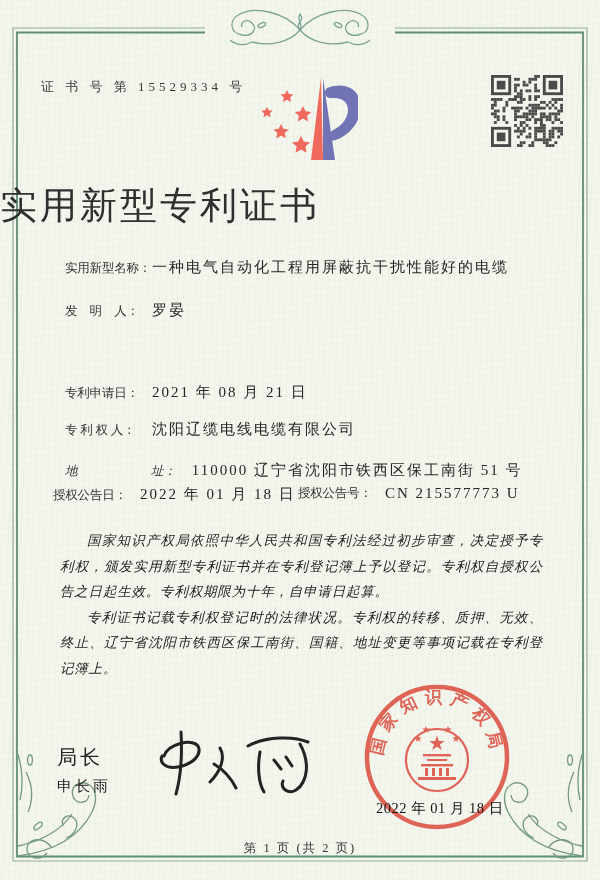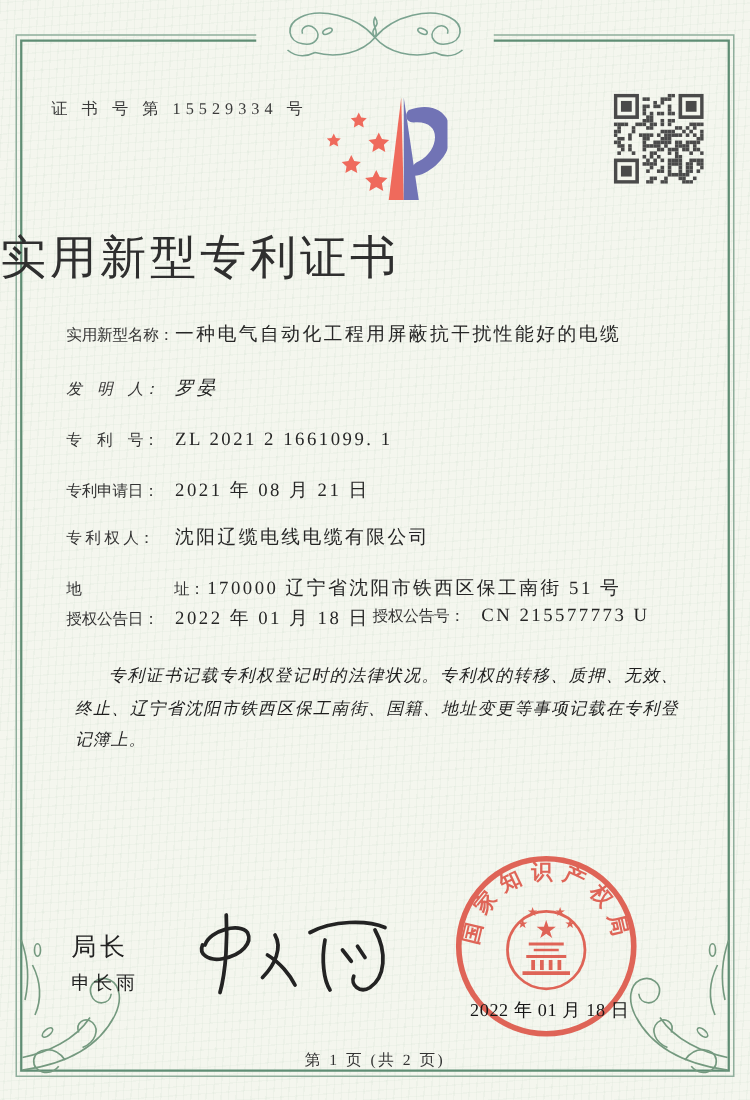--- a/index.html
+++ b/index.html
@@ -10,24 +10,24 @@
       repeating-linear-gradient(-4deg, rgba(140,180,150,0.06) 0 1px, transparent 1px 7px),
       #f4f6ee;
     font-family:"Liberation Serif","DejaVu Serif",serif;
     color:#2e2e2e;
   }
   .abs{position:absolute;}
   svg{display:block;}
   .cert-no{left:41px; top:78px; font-size:13px; letter-spacing:4px; color:#3a3a3a; white-space:nowrap;}
   .title{left:0; top:181px; width:100%; text-align:left; font-size:37px; letter-spacing:3px;
          color:#2f2f2f; font-weight:normal; margin:0;}
-  .row{left:53px; white-space:nowrap; font-size:15px;}
+  .row{left:65px; white-space:nowrap; font-size:15px;}
   .row .lbl{display:inline-block; width:87px; font-size:12.5px; letter-spacing:-0.2px;
             color:#343434; vertical-align:baseline; white-space:pre;}
-  .row .lbl.auto{width:auto; margin-right:2px;}
+  .row .lbl.auto{width:auto; margin-right:16px;font-style:italic;}
   .row .val{font-size:15px; letter-spacing:2px; color:#262626;}
   .grant-row{left:53px; width:500px; white-space:nowrap; font-size:15px;}
   .grant-row .l2{position:absolute; left:245px; width:87px;}
   .grant-row .v2{position:absolute; left:332px;}
   .paras{left:60px; top:528px; width:483px; font-size:13.5px; line-height:25.5px;
          letter-spacing:0.8px; color:#1e1e1e; font-style:italic; text-align:justify;}
   .paras p{margin:0; text-indent:2em;}
   .signer-title{left:57px; top:744px; font-size:20px; letter-spacing:3px; color:#222;}
   .signer-name{left:57px; top:777px; font-size:15px; letter-spacing:3px; color:#222;}
   .seal-date{left:376px; top:799px; font-size:14.5px; letter-spacing:0.5px; color:#161616; white-space:nowrap;}
@@ -300,42 +300,40 @@
       <rect x="0" y="18" width="7" height="7" fill="#4a4a4a"></rect>
       <rect x="1" y="19" width="5" height="5" fill="#f4f6ee"></rect>
       <rect x="2" y="20" width="3" height="3" fill="#4a4a4a"></rect>
     </svg>
 
   <h1 class="abs title">实用新型专利证书</h1>
 
   <div class="abs row" style="top:258px;">
     <span class="lbl">实用新型名称：</span><span class="val">一种电气自动化工程用屏蔽抗干扰性能好的电缆</span>
   </div>
-  <div class="abs row" style="top:301px;font-style:italic;">
+  <div class="abs row" style="top:301px;">
     <span class="lbl">发　明　人：</span><span class="val">罗晏</span>
-  </div>
-  <div class="abs row" style="top:344px;">
-    <span class="lbl">专　利　号：</span><span class="val">ZL 2021 2 1661099. 1</span>
   </div>
   <div class="abs row" style="top:383px;">
     <span class="lbl">专利申请日：</span><span class="val">2021 年 08 月 21 日</span>
   </div>
   <div class="abs row" style="top:420px;">
     <span class="lbl">专 利 权 人：</span><span class="val">沈阳辽缆电线电缆有限公司</span>
   </div>
   <div class="abs row" style="top:461px;">
-    <span class="lbl auto">地　　　　　　址：</span><span class="val">170000 辽宁省沈阳市铁西区保工南街 51 号</span>
+    <span class="lbl auto">地　　　　　　址：</span><span class="val">110000 辽宁省沈阳市铁西区保工南街 51 号</span>
   </div>
   <div class="abs row grant-row" style="top:485px;">
     <span class="lbl">授权公告日：</span><span class="val">2022 年 01 月 18 日</span>
     <span class="lbl l2">授权公告号：</span>
     <span class="val v2">CN 215577773 U</span>
   </div>
 
   <div class="abs paras">
+    <p>国家知识产权局依照中华人民共和国专利法经过初步审查，决定授予专利权，颁发实用新型专利证书并在专利登记簿上予以登记。专利权自授权公告之日起生效。专利权期限为十年，自申请日起算。</p>
     <p>专利证书记载专利权登记时的法律状况。专利权的转移、质押、无效、终止、辽宁省沈阳市铁西区保工南街、国籍、地址变更等事项记载在专利登记簿上。</p>
   </div>
 
   <div class="abs signer-title">局长</div>
   <div class="abs signer-name">申长雨</div>
 
   <svg class="abs" width="172" height="78" viewBox="0 0 172 78" style="left:148px;top:726px;">
     <g fill="none" stroke="#232323" stroke-width="3" stroke-linecap="round">
       <path d="M16,30 C20,18 44,12 50,20 C54,28 46,38 30,41 C18,43 11,37 14,30"></path>
       <path d="M33,6 C34,24 33,50 28,68"></path>

